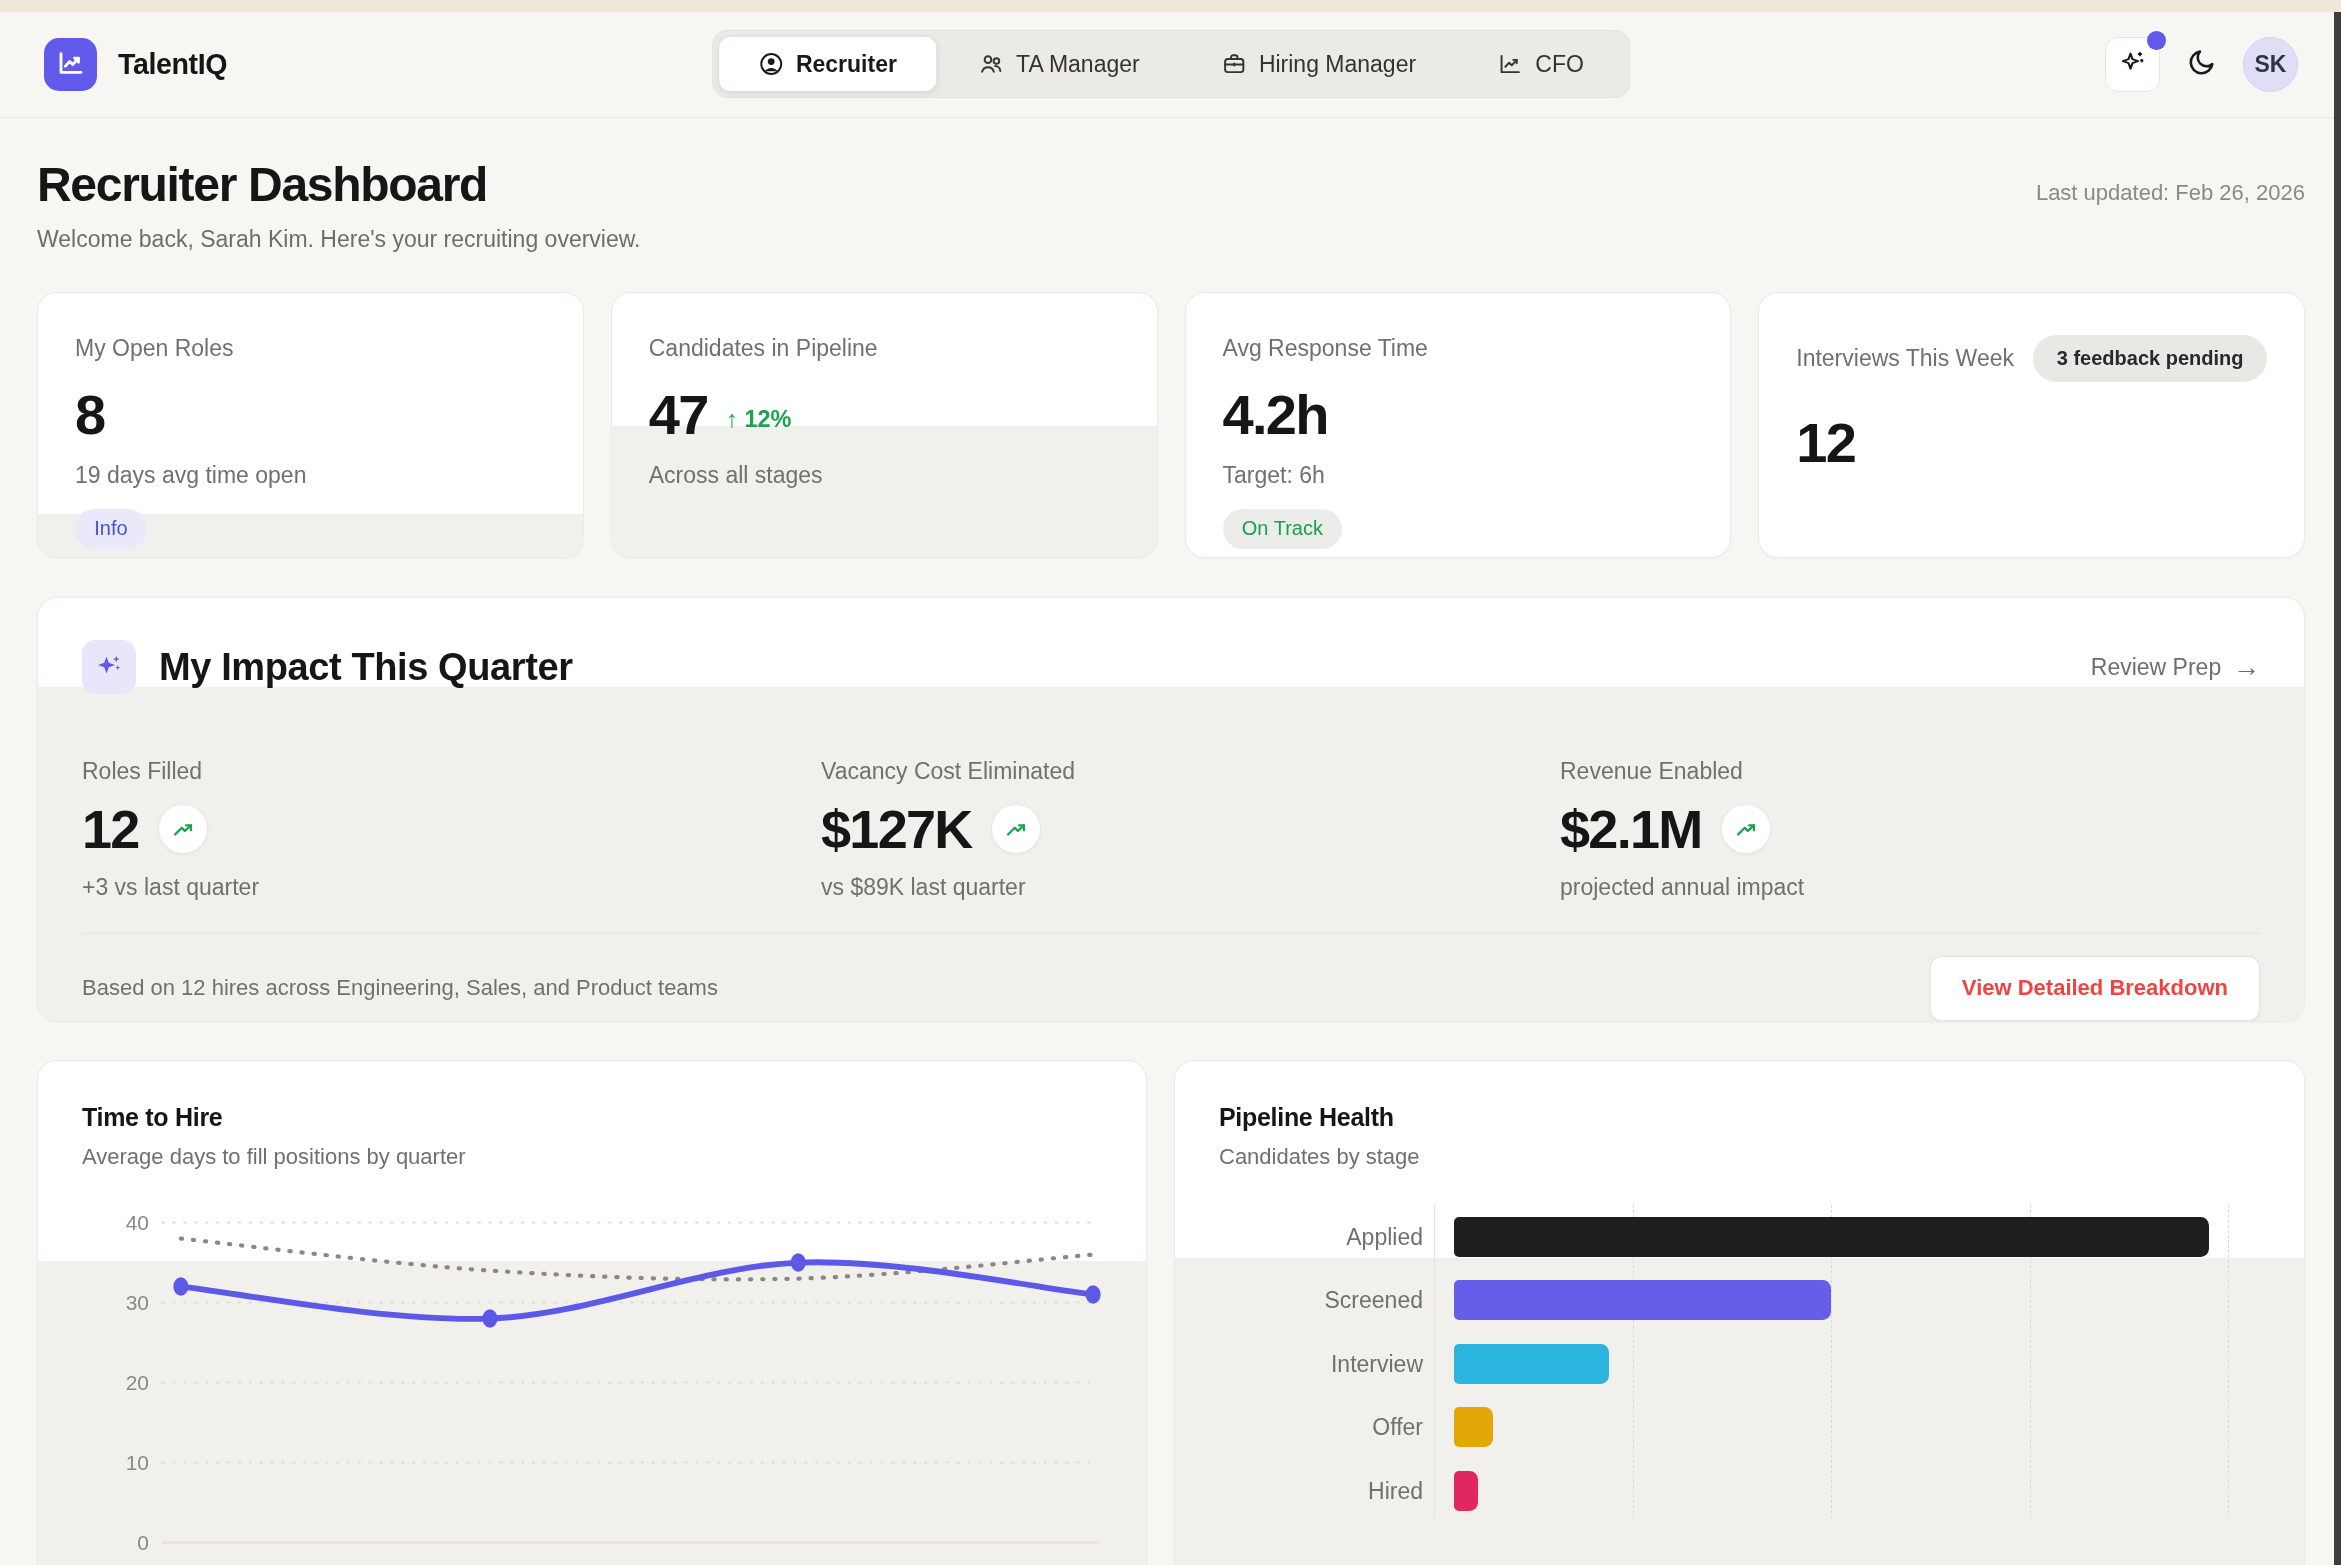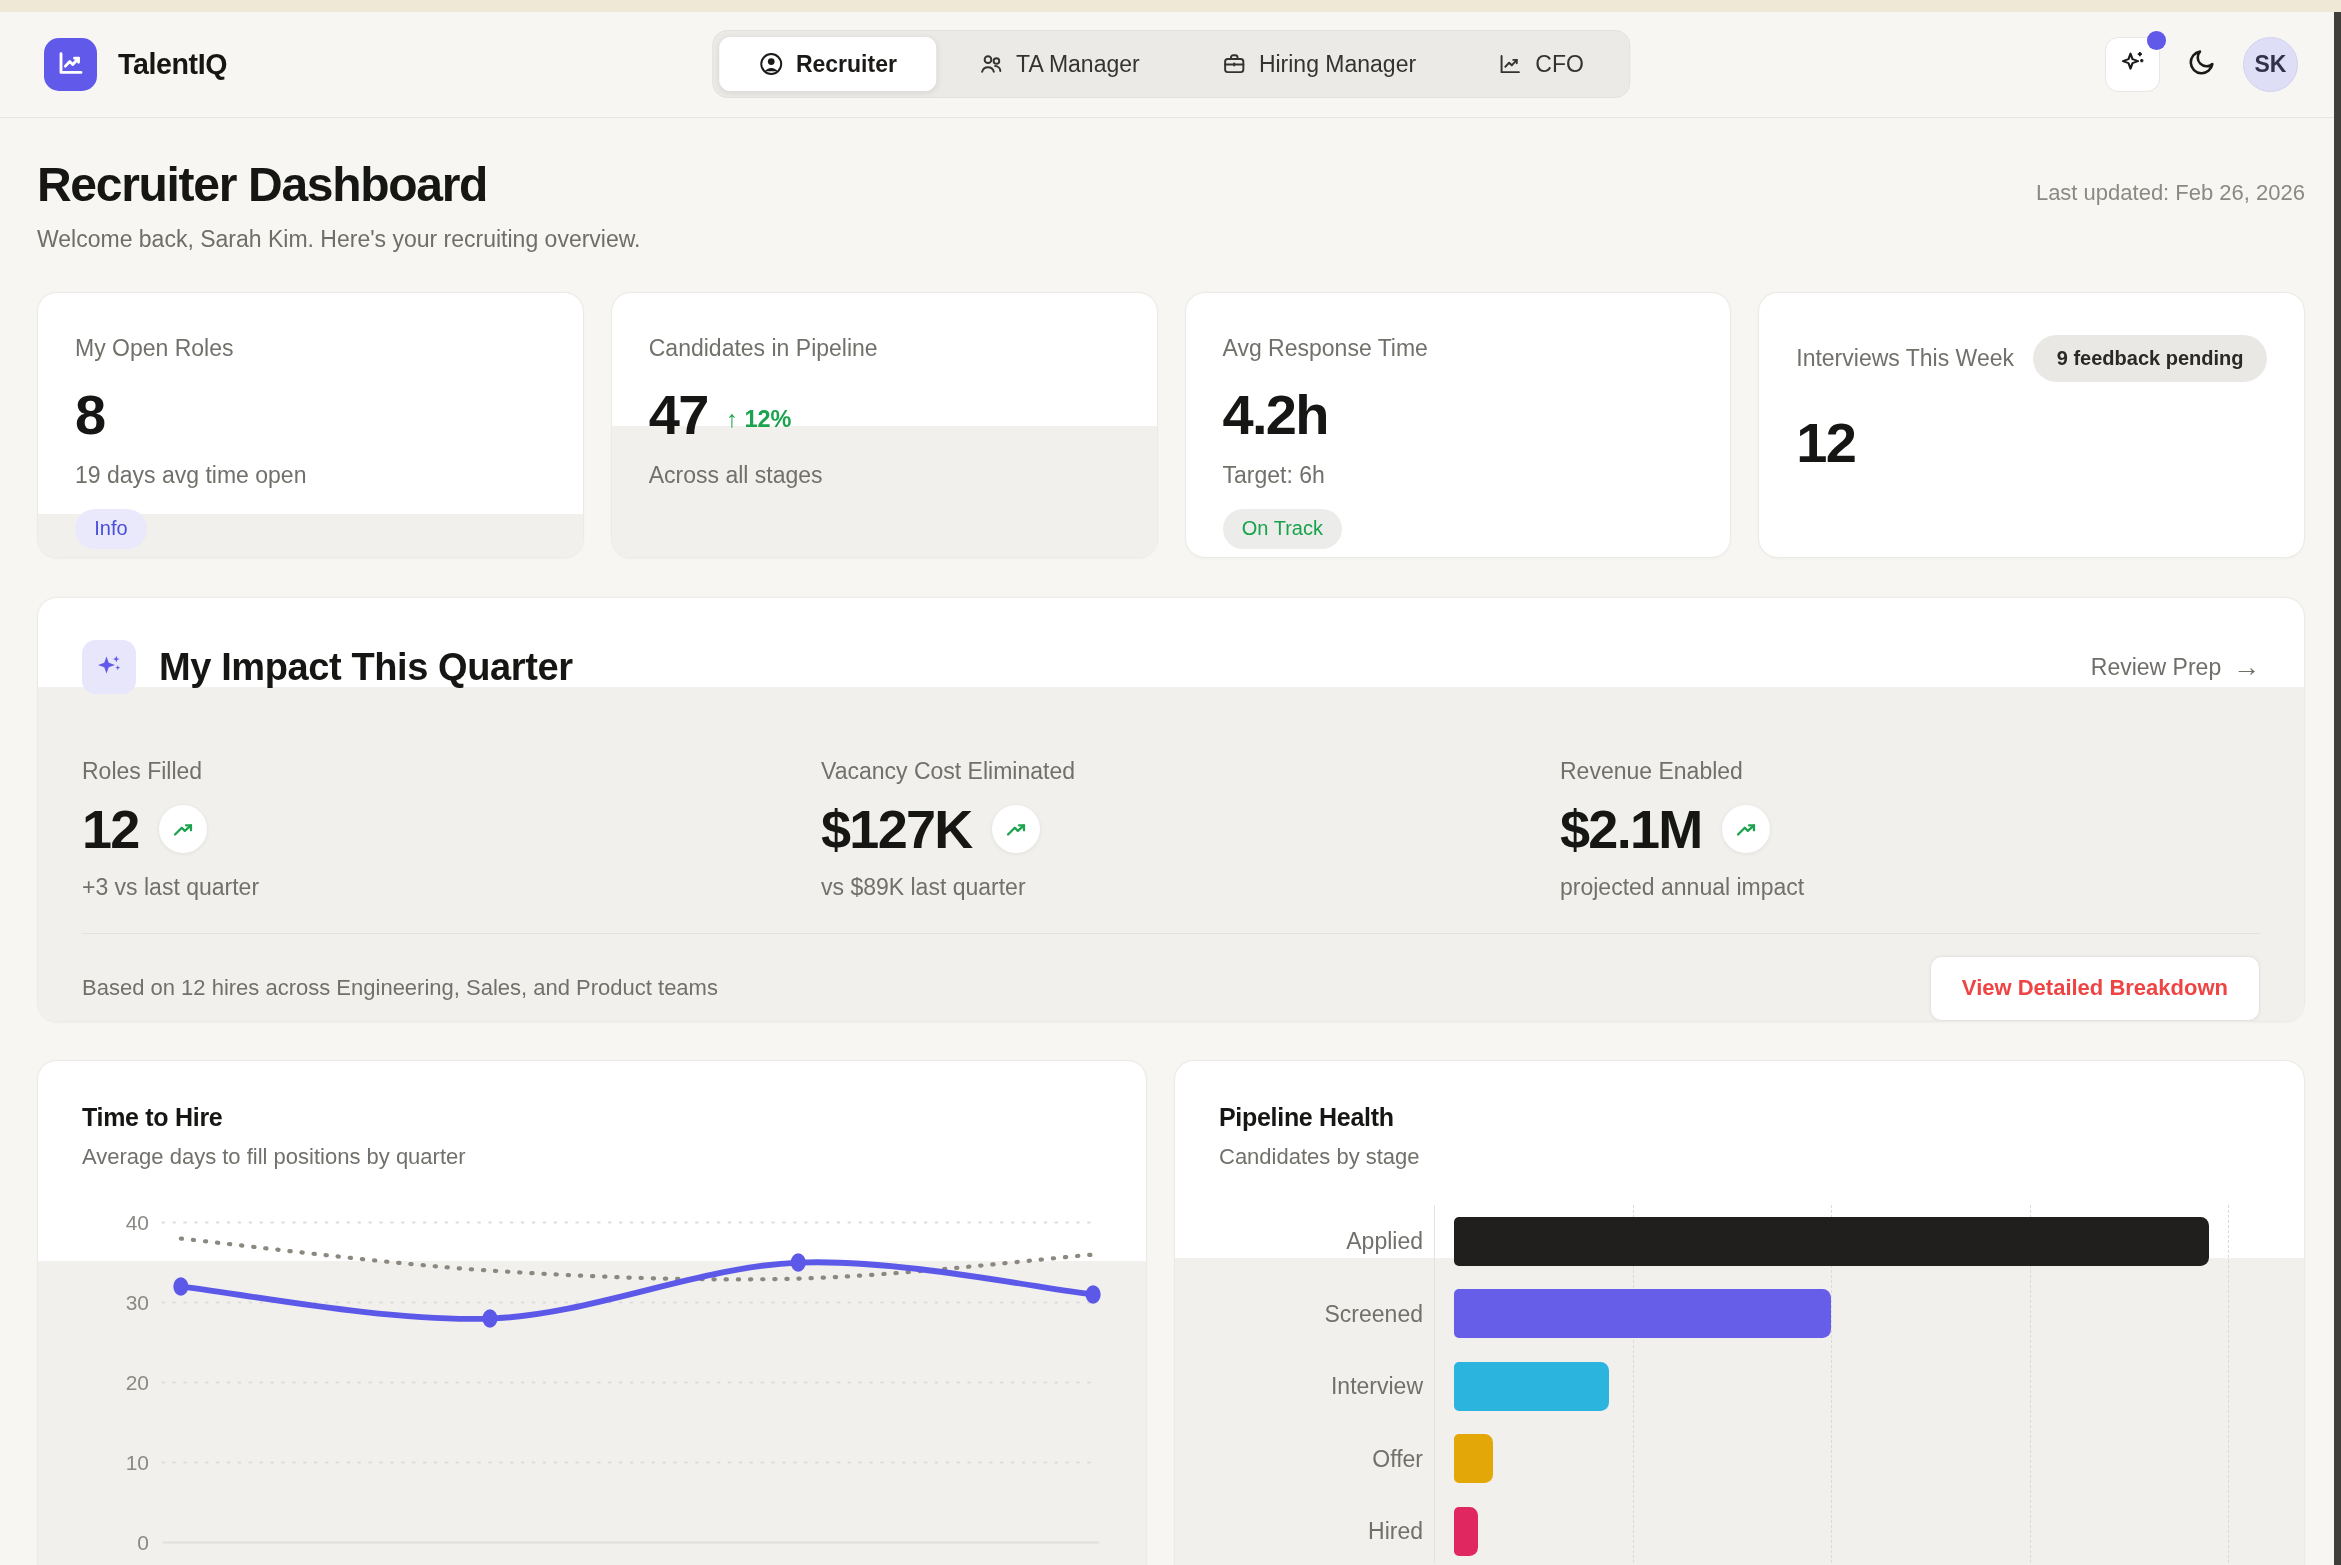--- a/index.html
+++ b/index.html
@@ -108,21 +108,21 @@
   .gz-line { top: 200px; } .gz-bars { top: 197px; }
   .chart-title { font-size: 25px; font-weight: 700; letter-spacing: -0.3px; }
   .chart-sub { margin-top: 11.8px; font-size: 22px; color: #71706b; }
   .line-wrap { margin-top: 27px; }
   .line-wrap svg { display: block; }
 
   .bars-area { position: relative; margin-top: 47px; margin-left: 215px; width: 794px; }
   .bar-grid { position: absolute; left: 0; top: -11.8px; bottom: -6.7px; width: 100%; z-index: 0; }
   .vline { position: absolute; top: 0; bottom: 0; border-left: 1.7px dashed #dcdad6; }
   .vline:first-child { border-left: 1.7px solid #e5e3df; }
-  .bar-row { position: relative; height: 49px; margin-bottom: 23.5px; z-index: 1; padding-left: 20px; }
+  .bar-row { position: relative; height: 40px; margin-bottom: 23.5px; z-index: 1; padding-left: 20px; }
   .bar-row:last-child { margin-bottom: 0; }
   .bar-label {
     position: absolute; right: calc(100% + 11px); width: 204px; top: 50%; transform: translateY(-50%);
     text-align: right; font-size: 23px; color: #71706b; white-space: nowrap;
   }
   .bar { height: 100%; border-radius: 5px 8.4px 8.4px 5px; min-width: 11.8px; }
   .vline:nth-child(1){left:0%} .vline:nth-child(2){left:25%} .vline:nth-child(3){left:50%} .vline:nth-child(4){left:75%} .vline:nth-child(5){left:100%}
 </style>
 </head>
 <body>
@@ -248,21 +248,21 @@
       <div class="stat-value-row">
           <span class="stat-value">4.2h</span>
         </div>
       <div class="stat-sub">Target: 6h</div>
       <span class="badge success">On Track</span>
     </div>
 
     <div class="card stat-card">
       <div class="stat-top">
         <div class="stat-label">Interviews This Week</div>
-        <span class="pending-pill">9 feedback pending</span>
+        <span class="pending-pill">3 feedback pending</span>
       </div>
       <div class="stat-value-row" style="margin-top:28.6px;">
           <span class="stat-value">12</span>
         </div>
     </div>
   </section>
 
   <section class="card impact">
     <div class="gray-zone gz-impact"></div>
     <div class="impact-head">

